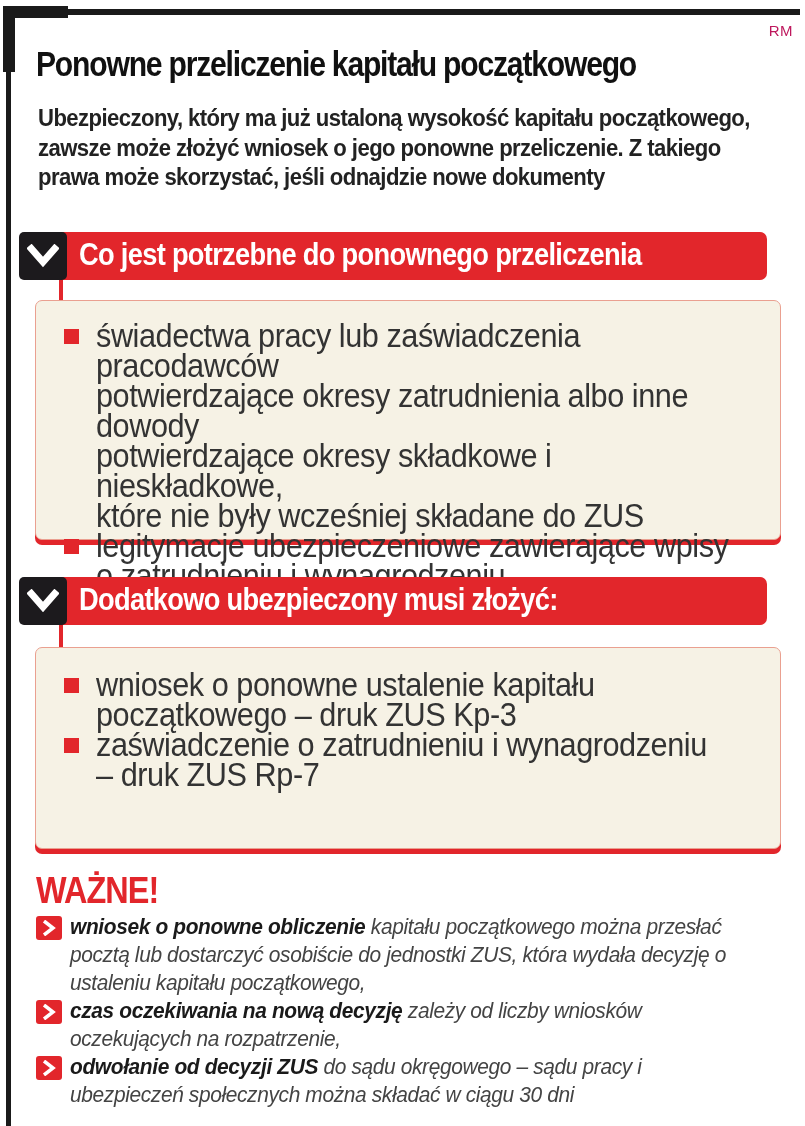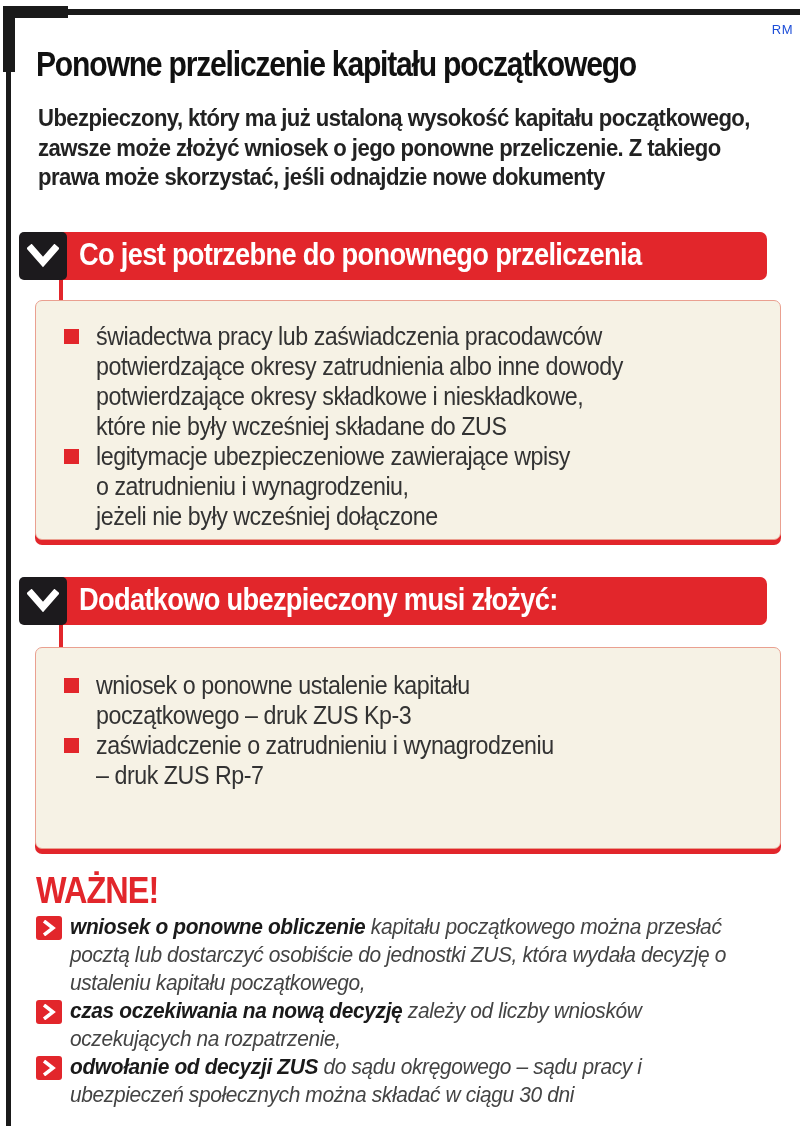--- a/index.html
+++ b/index.html
@@ -4,36 +4,36 @@
 <style>
   html, body { margin: 0; padding: 0; background: #ffffff; }
   body { width: 805px; height: 1126px; position: relative; overflow: hidden; font-family: "Liberation Sans", sans-serif; color: #222; }
 
   
   .frame-top { position: absolute; left: 6px; top: 9px; width: 794px; height: 6px; background: #1a1a1a; }
   .frame-top-thick { position: absolute; left: 6px; top: 6px; width: 62px; height: 12px; background: #1a1a1a; }
   .frame-left-thick { position: absolute; left: 3px; top: 6px; width: 12px; height: 66px; background: #1a1a1a; }
   .frame-left { position: absolute; left: 6px; top: 60px; width: 5px; height: 1066px; background: #1a1a1a; }
 
-  .credit { position: absolute; right: 12px; top: 22px; font-size: 13px; color: #1d4ed8; letter-spacing: 0.5px; font-family: "Liberation Sans Narrow", "Liberation Sans", sans-serif; padding-left: 40px; }
+  .credit { position: absolute; right: 12px; top: 22px; font-size: 15px; color: #be185d; letter-spacing: 0.5px; font-family: "Liberation Sans Narrow", "Liberation Sans", sans-serif; padding-left: 40px; }
 
   .title { position: absolute; left: 36px; top: 44px; font-size: 35px; font-weight: bold; color: #111; letter-spacing: -1.4px; transform: scaleX(0.86); transform-origin: left top; white-space: nowrap; }
 
   .lead { position: absolute; left: 38px; top: 104px; width: 760px; font-size: 23.5px; font-weight: bold; line-height: 29.5px; color: #222; letter-spacing: -0.6px; transform: scaleX(0.94); transform-origin: left top; }
 
   .section-head { position: absolute; left: 19px; height: 60px; width: 748px; }
   .section-head .chev { position: absolute; left: 0; top: 0; width: 48px; height: 48px; background: #1c1a1d; border-radius: 5px; z-index: 2; }
   .section-head .chev svg { position: absolute; left: 8px; top: 12px; }
   .section-head .bar { position: absolute; left: 40px; top: 0; right: 0; height: 48px; background: #e2262b; border-radius: 0 7px 7px 0; }
   .section-head .label { position: absolute; left: 60px; top: 5px; font-size: 31px; font-weight: bold; color: #fff; white-space: nowrap; letter-spacing: -0.8px; transform: scaleX(0.88); transform-origin: left top; z-index: 3; }
   .connector { position: absolute; left: 59px; width: 4px; background: #e2262b; }
 
   .box { position: absolute; left: 35px; width: 744px; background: #f6f2e5; border: 1px solid #eaa090; border-radius: 7px; box-shadow: 0 5px 0 #e2262b; }
   .box ul { list-style: none; margin: 0; padding: 0; }
-  .box li { position: relative; padding-left: 60px; font-size: 25px; line-height: 30px; color: #333; letter-spacing: -0.5px; }
+  .box li { position: relative; padding-left: 60px; font-size: 33px; line-height: 30px; color: #333; letter-spacing: -0.5px; }
   .box li .sq { position: absolute; left: 28px; top: 8px; width: 15px; height: 15px; background: #e2262b; }
   .box li .txt { display: block; transform: scaleX(0.93); transform-origin: left top; white-space: pre-line; }
 
   .wazne { position: absolute; left: 36px; top: 870px; font-size: 36px; font-weight: bold; color: #e2262b; letter-spacing: -1px; transform: scaleX(0.9); transform-origin: left top; }
 
   .notes { position: absolute; left: 36px; top: 913px; width: 760px; }
   .note { position: relative; padding-left: 34px; font-size: 22.5px; line-height: 28px; color: #444; letter-spacing: -0.4px; margin-bottom: 0; font-style: italic; }
   .note .arrow { position: absolute; left: 0; top: 3px; width: 26px; height: 24px; background: #e2262b; border-radius: 3px; }
   .note .arrow svg { position: absolute; left: 6px; top: 4px; }
   .note .nt { display: block; transform: scaleX(0.93); transform-origin: left top; }

